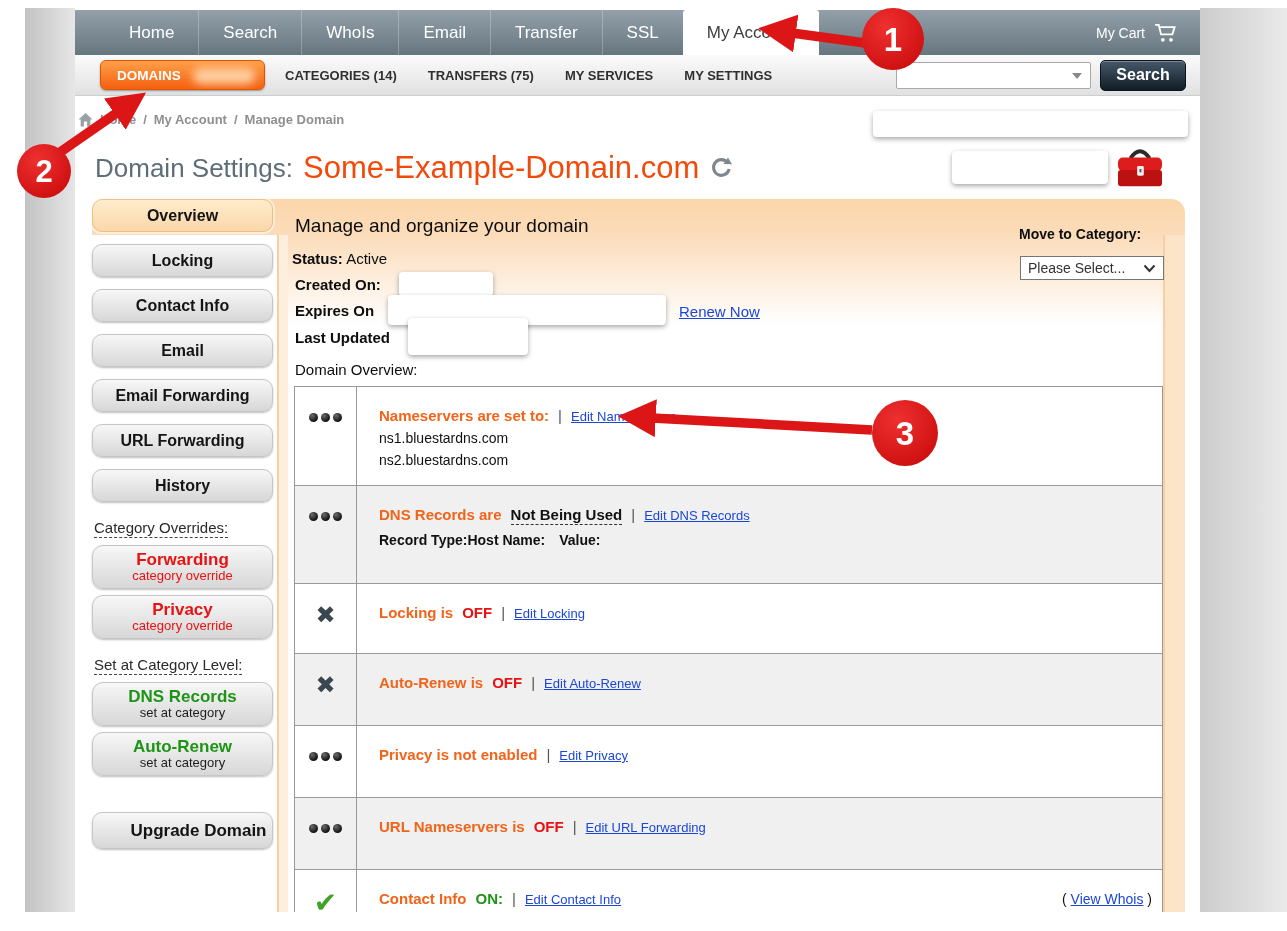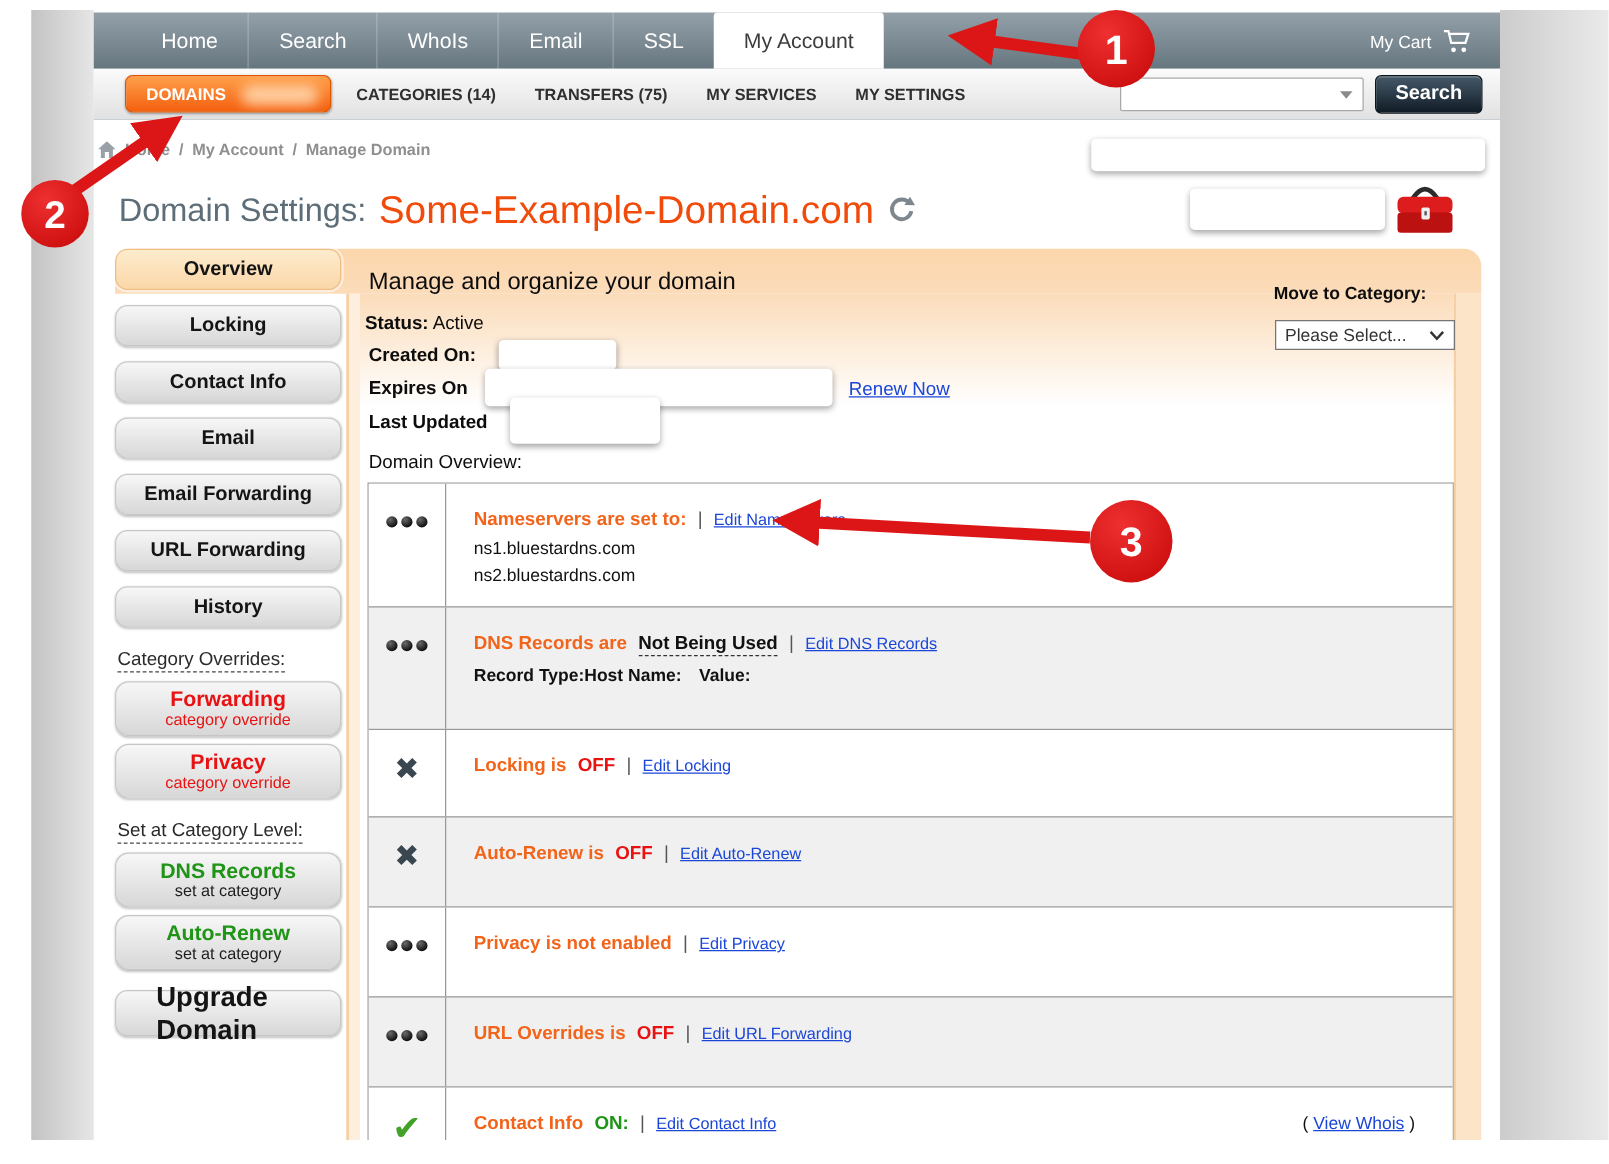--- a/index.html
+++ b/index.html
@@ -85,21 +85,21 @@
   .slabel span { border-bottom:1px dashed #444; padding-bottom:1px; }
   .sbtn2 { height:44px; margin-bottom:6px; border-radius:11px; display:flex; flex-direction:column;
           align-items:center; justify-content:center; line-height:1.1; cursor:pointer;
           background:linear-gradient(#f7f7f7,#d7d7d7); border:1px solid #c6c6c6;
           box-shadow:0 1px 2px rgba(0,0,0,.25); }
   .sbtn2 .t { font-size:17px; font-weight:bold; }
   .sbtn2 .s { font-size:13px; }
   .sbtn2.red .t, .sbtn2.red .s { color:#e81212; }
   .sbtn2.green .t { color:#1f9417; }
   .sbtn2.green .s { color:#1d1d1d; }
-  .upgrade { height:37px; margin-top:16px; font-size:22px;padding-left:32px; }
+  .upgrade { height:37px; margin-top:36px; font-size:17px;padding-left:32px; }
 
   
   .m-abs { position:absolute; z-index:2; font-size:15px; color:#0d0d0d; }
   .heading { left:295px; top:215px; font-size:19px; font-weight:normal; }
   .bold { font-weight:bold; }
   .line-status  { left:292px; top:250px; }
   .line-created { left:295px; top:276px; }
   .line-expires { left:295px; top:302px; }
   .line-updated { left:295px; top:329px; }
   .overview-label { left:295px; top:361px; }
@@ -118,21 +118,21 @@
 
   
   .otable { position:absolute; left:294px; top:386px; width:869px; border:1px solid #999;
         background:#fff; z-index:2; }
   .trow { display:flex; border-top:1px solid #999; background:#fff; }
   .trow:first-child { border-top:none; }
   .trow.alt { background:#f0f0f0; }
   .h98 { height:98px; } .h73 { height:70px; } .h72 { height:72px; } .h60 { height:60px; }
   .icell { width:62px; border-right:1px solid #999; display:flex; justify-content:center;
         align-items:flex-start; padding-top:22px; }
-  .ccell { flex:1; padding:20px 28px 0 22px; }
+  .ccell { flex:1; padding:20px 8px 0 22px; }
   .rline1 { display:flex; align-items:baseline; gap:9px; }
   .rtitle { font-size:15px; font-weight:bold; color:#f2641a; }
   .st-red { color:#e81212; } .st-green { color:#1f9417; }
   .st-dashed { color:#111; border-bottom:1px dashed #333; padding-bottom:1px; }
   .sep { color:#555; font-size:15px; }
   .rlink { font-size:13px; color:#1b46d8; text-decoration:underline; cursor:pointer; }
   .nsline { font-size:14px; color:#111; margin-top:6px; }
   .recline { font-size:14px; font-weight:bold; color:#111; margin-top:7px; }
   .recline span:nth-child(3) { margin-left:14px; }
   .spacer { flex:1; }
@@ -155,20 +155,21 @@
 <div class="page">
 
   <div class="strip-left"></div>
   <div class="strip-right"></div>
 
   <div class="navbar">
     <div class="ntab">Home</div>
     <div class="ntab">Search</div>
     <div class="ntab">WhoIs</div>
     <div class="ntab">Email</div>
+    <div class="ntab">Transfer</div>
     <div class="ntab">SSL</div>
     <div class="ntab active">My Account</div>
     <div class="nav-spacer"></div>
     <div class="mycart">
       <span>My Cart</span>
       <svg width="24" height="20" viewBox="0 0 26 22">
         <path d="M1 2 h4 l2.5 10.5 h12.5 l2.5 -8 H6.5" stroke="#fff" stroke-width="2" fill="none"></path>
         <circle cx="9.5" cy="18.5" r="2.1" fill="#fff"></circle>
         <circle cx="18.5" cy="18.5" r="2.1" fill="#fff"></circle>
       </svg>
@@ -386,21 +387,21 @@
     <div class="trow h72 alt">
       <div class="icell">
         <span class="dots-icon">
             <i></i>
             <i></i>
             <i></i>
           </span>
       </div>
       <div class="ccell">
         <div class="rline1">
-          <span class="rtitle">URL Overrides is</span>
+          <span class="rtitle">URL Nameservers is</span>
           <span class="rtitle st-red">OFF</span>
           <span class="sep">|</span>
           <a class="rlink">Edit URL Forwarding</a>
         </div>
       </div>
     </div>
 
     <div class="trow h60">
       <div class="icell">
         <span class="check-icon"></span>

